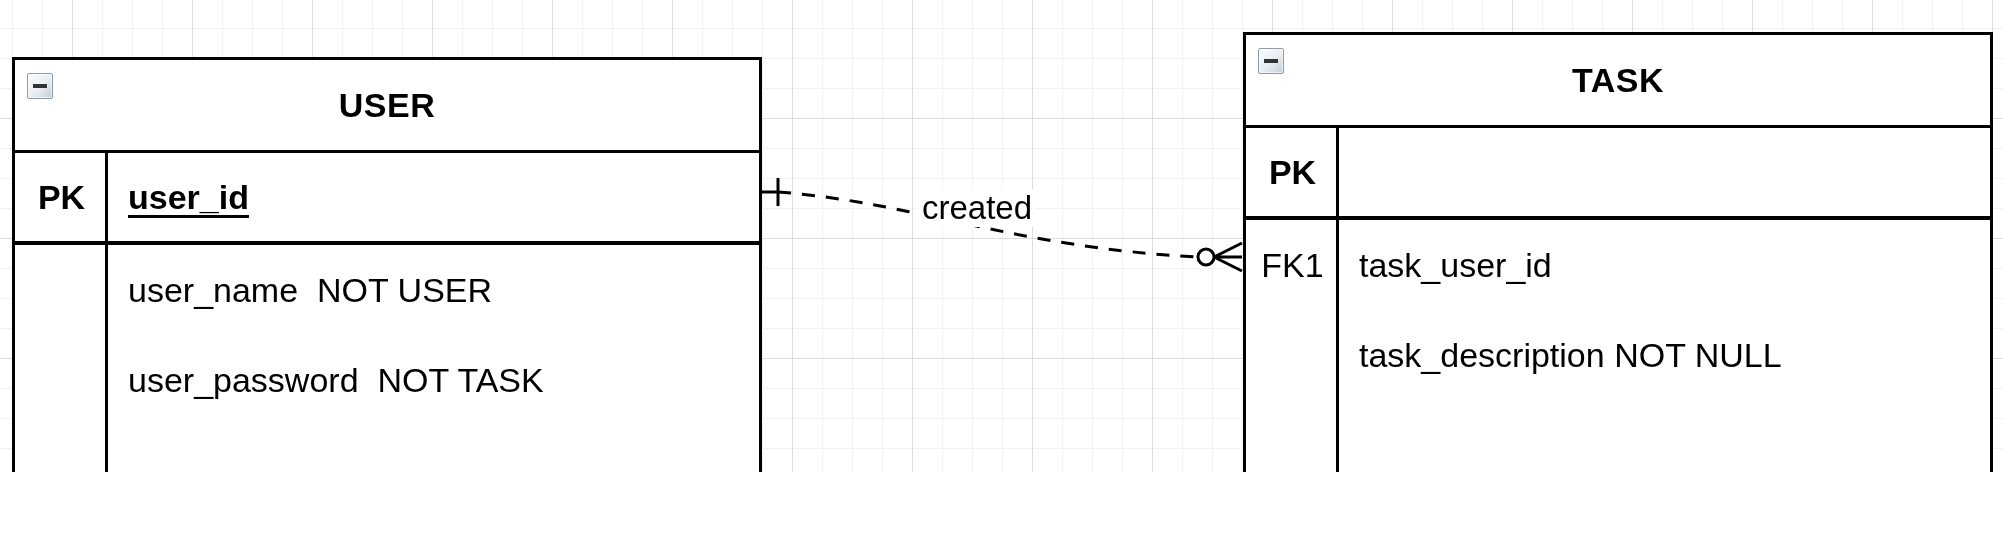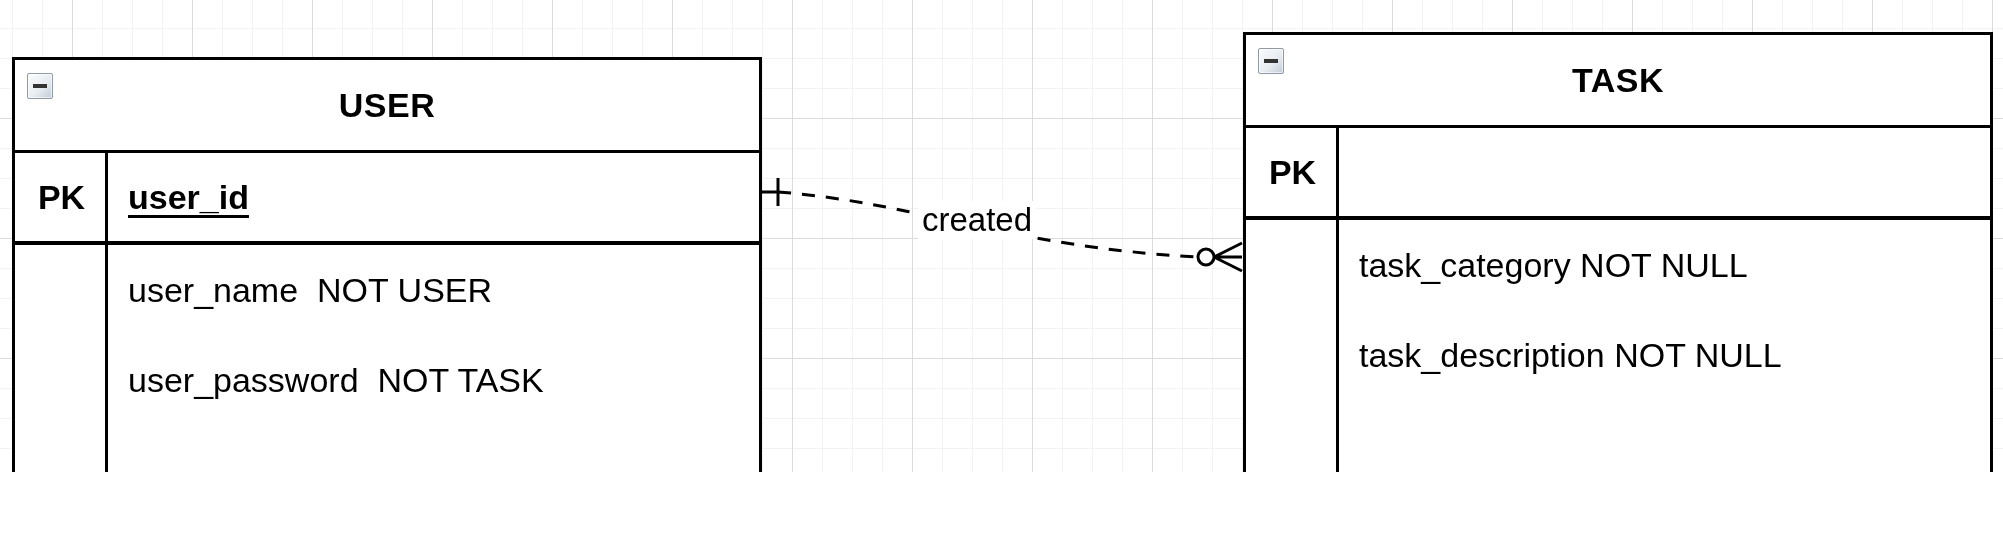--- a/index.html
+++ b/index.html
@@ -87,21 +87,21 @@
     text-decoration: underline;
     text-decoration-thickness: 3px;
     text-underline-offset: 6px;
   }
 
   
   .connector-svg { position: absolute; left: 0; top: 0; }
   .rel-label {
     position: absolute;
     left: 918px;
-    top: 201px;
+    top: 189px;
     padding: 1px 4px;
     background: #ffffff;
     font-size: 33px;
     line-height: 36px;
     cursor: default;
   }
 </style>
 </head>
 <body>
 
@@ -149,22 +149,22 @@
         <span class="minus-glyph"></span>
       </span>
       <span class="entity-title">TASK</span>
     </div>
     <div class="entity-body">
       <div class="v-divider"></div>
       <div class="row pk-row">
         <div class="key-cell">PK</div>
       </div>
       <div class="row">
-        <div class="key-cell"></div>
-        <div class="attr-cell">task_category NOT NULL</div>
+        <div class="key-cell">FK1</div>
+        <div class="attr-cell">task_user_id</div>
       </div>
       <div class="row">
         <div class="key-cell"></div>
         <div class="attr-cell">task_description NOT NULL</div>
       </div>
     </div>
   </div>
 
   <div class="rel-label">created</div>
 

